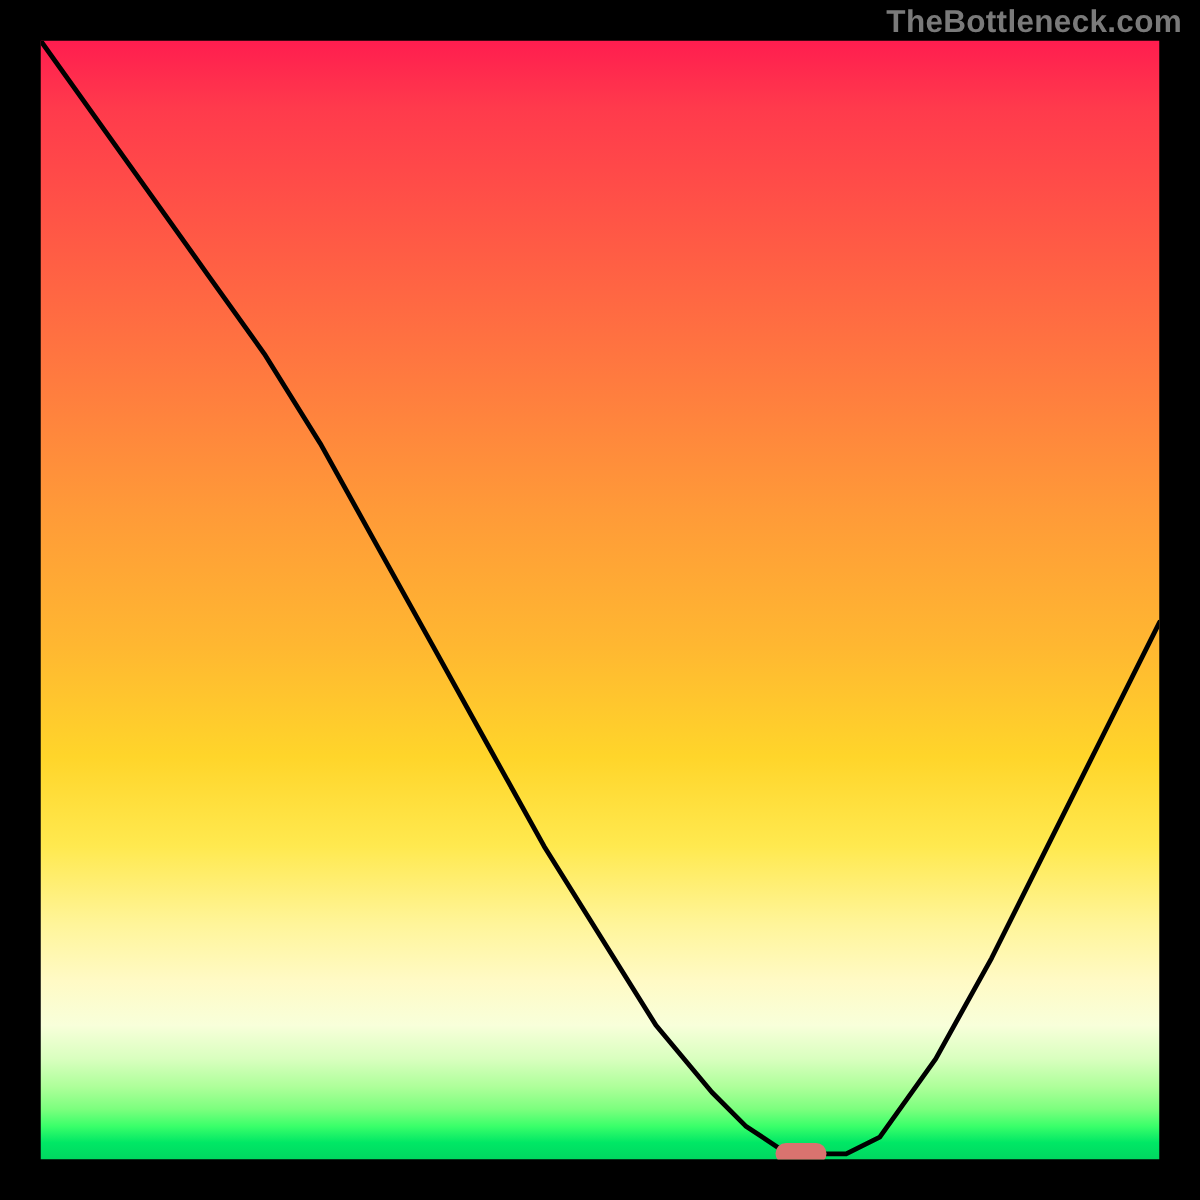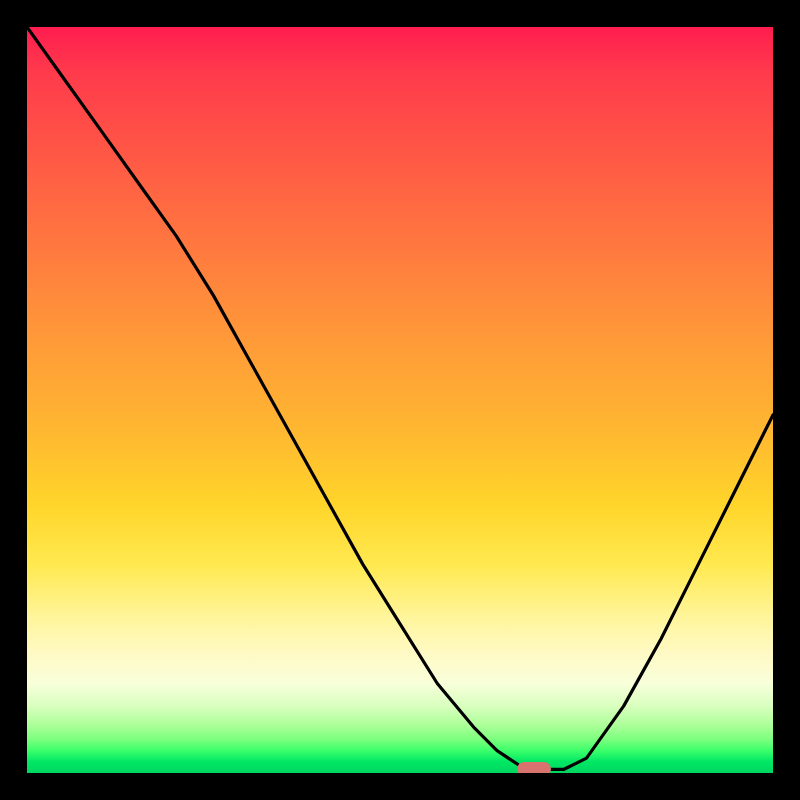--- a/index.html
+++ b/index.html
@@ -88,13 +88,14 @@
   <div class="plot">
     <div class="gradient"></div>
 
     <svg class="curve" viewBox="0 0 746 746" preserveAspectRatio="none">
       <path id="curve-path" fill="none" stroke-width="3.2" stroke-linecap="round" stroke-linejoin="round" stroke="#000000" d="M0.0 0.0 L37.3 52.2 L74.6 104.4 L111.9 156.7 L149.2 208.9 L186.5 268.6 L223.8 335.7 L261.1 402.8 L298.4 470.0 L335.7 537.1 L373.0 596.8 L410.3 656.5 L447.6 701.2 L470.0 723.6 L492.4 738.5 L507.3 742.3 L522.2 742.3 L537.1 742.3 L559.5 731.1 L596.8 678.9 L634.1 611.7 L671.4 537.1 L708.7 462.5 L746.0 387.9"></path>
     </svg>
 
     <div class="marker" id="optimal-marker" style="background: rgb(217, 115, 111); left: 490.28px; top: 735.27px;"></div>
   </div>
 
+  <div class="watermark">TheBottleneck.com</div>
 </div>
 
 </body></html>

